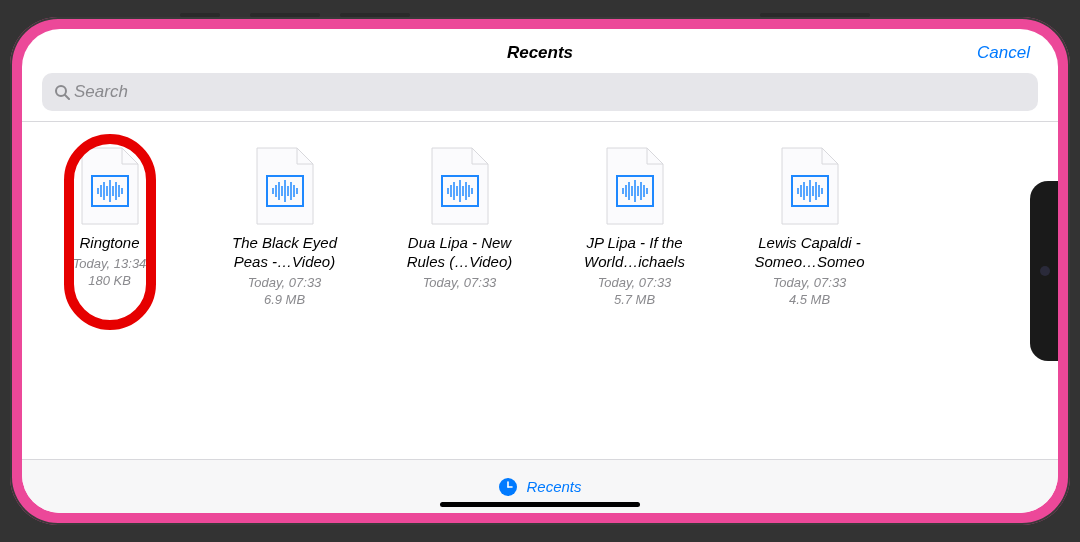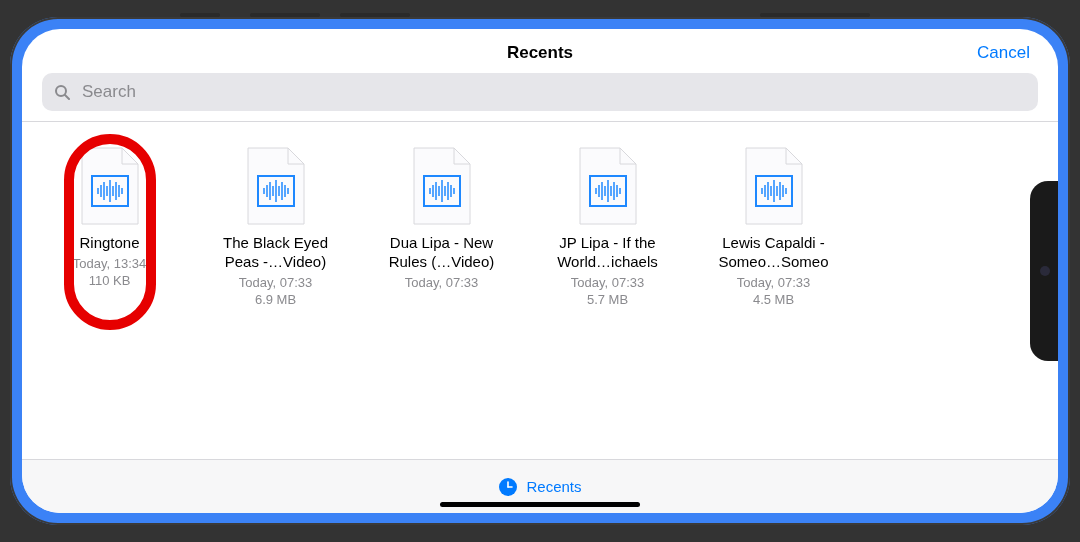--- a/index.html
+++ b/index.html
@@ -6,27 +6,28 @@
     body {
       font-family: -apple-system, BlinkMacSystemFont, "Segoe UI", Helvetica, Arial, sans-serif;
       background: #333;
       display: flex;
       justify-content: center;
       align-items: center;
       height: 542px;
       width: 1080px;
     }
     .phone-frame {
-      background: #3b82f6;
+      background: #ec4899;
       border-radius: 48px;
       padding: 12px;
       width: 1060px;
       height: 508px;
       position: relative;
       box-shadow: inset 0 0 0 2px #3a3a3a;
+      font-style: italic;
     }
     .screen {
       background: #fff;
       border-radius: 38px;
       width: 100%;
       height: 100%;
       overflow: hidden;
       display: flex;
       flex-direction: column;
       position: relative;
@@ -74,35 +75,35 @@
     }
     .search-row {
       padding: 0 20px 10px 20px;
     }
     .search-bar {
       background: #e6e6ea;
       border-radius: 10px;
       padding: 9px 12px;
       display: flex;
       align-items: center;
-      gap: 12px;
+      gap: 4px;
     }
     .search-bar svg { flex-shrink: 0; }
     .search-placeholder {
       color: #8a8a8e;
       font-size: 17px;
     }
     .divider {
       border-bottom: 1px solid #d8d8dc;
     }
     .content {
       flex: 1;
       padding: 18px 10px 0 10px;
       display: flex;
-      gap: 11px;
+      gap: 20px;
     }
     .file-item {
       width: 155px;
       text-align: center;
       padding: 6px 4px;
       position: relative;
     }
     .file-icon-wrap {
       display: flex;
       justify-content: center;
@@ -214,21 +215,21 @@
               <line x1="35" y1="40" x2="35" y2="50"></line>
                 <line x1="38" y1="36" x2="38" y2="54"></line>
               <line x1="41" y1="39" x2="41" y2="51"></line>
                 <line x1="44" y1="42" x2="44" y2="48"></line>
               <line x1="46" y1="45" x2="46" y2="45"></line>
             </g>
           </svg>
         </div>
         <div class="file-name">Ringtone</div>
         <div class="file-meta">Today, 13:34</div>
-        <div class="file-meta">110 KB</div>
+        <div class="file-meta">180 KB</div>
       </div>
 
       <div class="file-item">
         <div class="file-icon-wrap">
           <svg width="64" height="80" viewBox="0 0 64 80">
             <path d="M4 2 H44 L60 18 V78 H4 Z" fill="#fbfbfd" stroke="#d8d8dc" stroke-width="1"></path>
             <path d="M44 2 V18 H60" fill="none" stroke="#d8d8dc" stroke-width="1"></path>
             <rect x="14" y="30" width="36" height="30" fill="none" stroke="#1e88ff" stroke-width="2"></rect>
             <g stroke="#1e88ff" stroke-width="1.5">
               <line x1="20" y1="42" x2="20" y2="48"></line>

